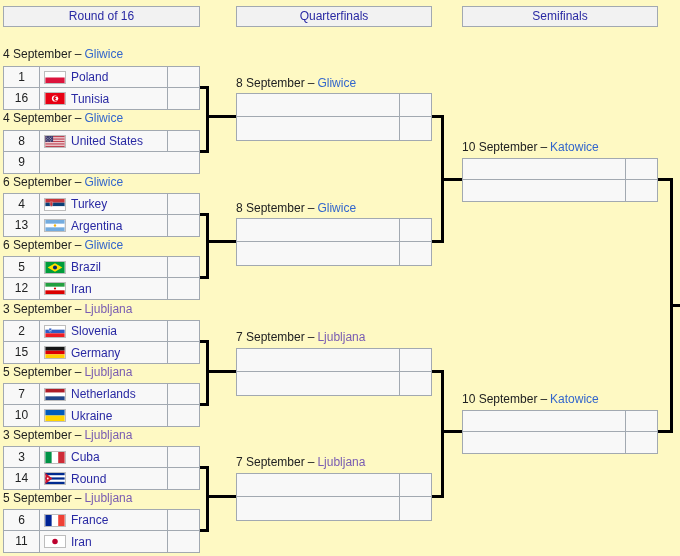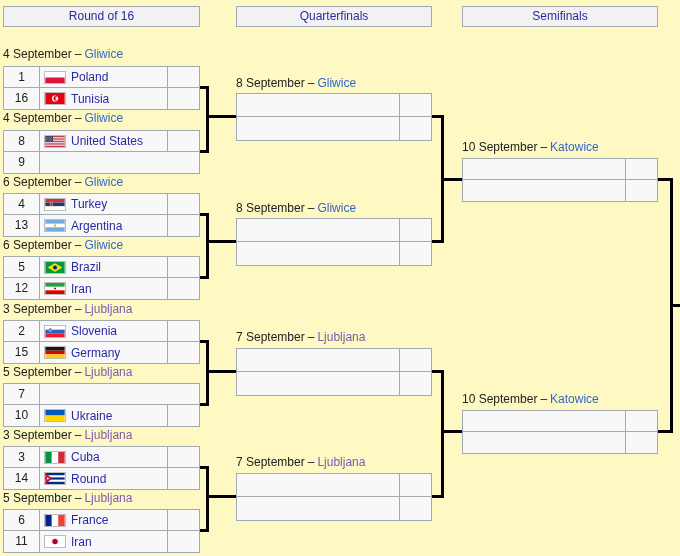--- a/index.html
+++ b/index.html
@@ -237,20 +237,30 @@
           </span>
         <a class="team-name">Germany</a>
       </div>
       <div class="cell score"></div>
     </div>
   </div>
 
   <div class="match r16" style="top:383px">
     <div class="row">
       <div class="cell seed">7</div>
+      <div class="cell team">
+        <span class="flag">
+            <svg viewBox="0 0 21 12">
+              <rect width="21" height="4" fill="#ae1c28"></rect>
+              <rect y="4" width="21" height="4" fill="#fff"></rect>
+              <rect y="8" width="21" height="4" fill="#21468b"></rect>
+            </svg>
+          </span>
+        <a class="team-name">Netherlands</a>
+      </div>
       <div class="cell score"></div>
     </div>
     <div class="row">
       <div class="cell seed">10</div>
       <div class="cell team">
         <span class="flag">
             <svg viewBox="0 0 21 12">
               <rect width="21" height="6" fill="#005bbb"></rect>
               <rect y="6" width="21" height="6" fill="#ffd500"></rect>
             </svg>

